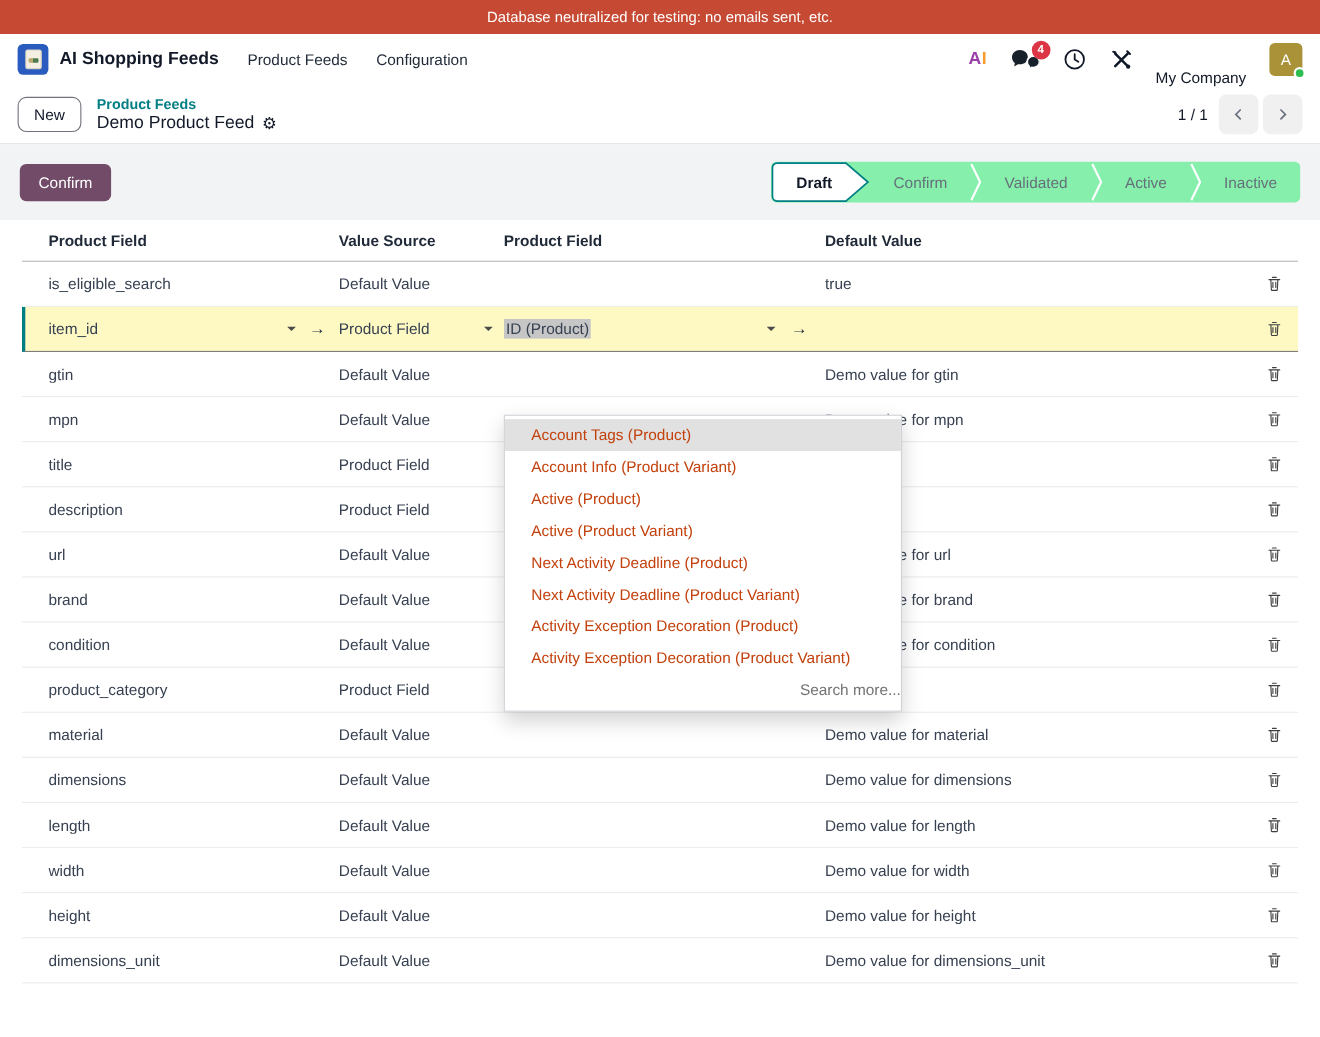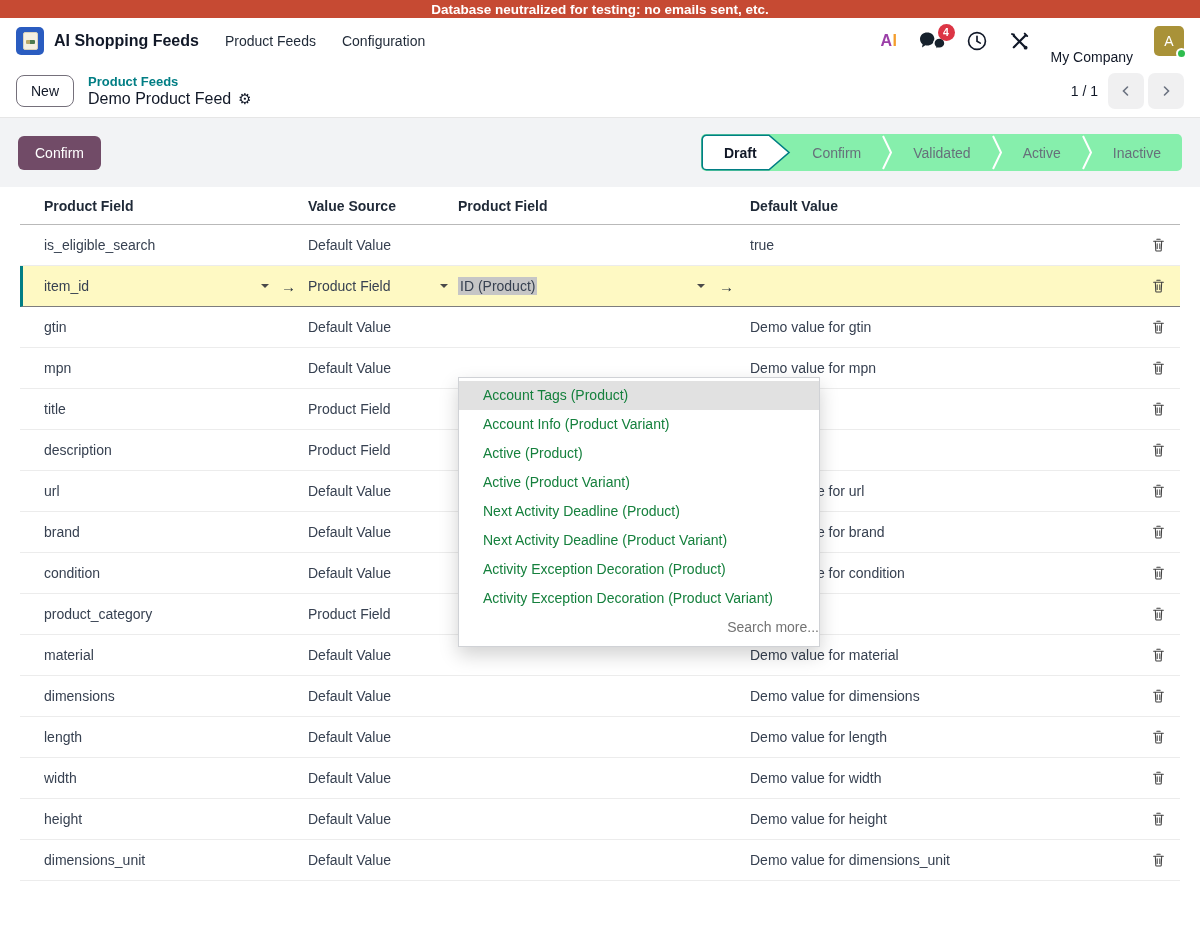--- a/index.html
+++ b/index.html
@@ -2,22 +2,22 @@
 <html><head>
 <meta charset="utf-8">
 <style>
   * { box-sizing: border-box; margin: 0; padding: 0; }
   html,body { width:1200px; height:943px; overflow:hidden; }
   body {
     font-family: "Liberation Sans", "DejaVu Sans", sans-serif;
     color:#374151; background:#fff; position:relative; font-size:14px;
   }
   
-  .banner { height:18px; background:#c64a33; color:#fff; display:flex;
-    align-items:center; justify-content:center; font-size:13.5px;font-weight:bold; }
+  .banner { height:31px; background:#c64a33; color:#fff; display:flex;
+    align-items:center; justify-content:center; font-size:13.5px; }
   
   .navbar { height:46px; background:#fff; display:flex; align-items:center; padding:0 16px; }
   .app-icon { width:28px; height:28px; border-radius:5px; background:#2a5cc0;
     display:flex; align-items:center; justify-content:center; margin-right:10px; flex:0 0 auto;}
   .app-icon .doc { width:15px; height:18px; background:#f4efe2; border-radius:2px;
     border:1px solid #d9d2bd; position:relative; }
   .app-icon .doc::after { content:""; position:absolute; left:2px; right:2px; top:7px; height:4px;
     background:linear-gradient(90deg,#b9a86a 0 40%, #4c7a4f 40% 100%); border-radius:1px;}
   .app-title { font-size:16px; font-weight:700; color:#111827; margin-right:26px; white-space:nowrap;}
   .nav-menu { display:flex; gap:26px; }
@@ -80,21 +80,21 @@
   .caret { width:0; height:0; border-left:4px solid transparent; border-right:4px solid transparent;
     border-top:4.5px solid #4a4a4a; flex:0 0 auto; }
   .arrow-link { font-size:15px; color:#1f2937; line-height:1; flex:0 0 auto; cursor:pointer;}
   .hl-value { background:#c6c6c6; padding:1px 2px; }
   .trash-cell { justify-content:center; }
   svg.trash { cursor:pointer; }
   
   .dropdown { position:absolute; left:458px; top:377px; width:362px; z-index:10;
     background:#fff; border:1px solid #d0d2d6; box-shadow:0 8px 18px rgba(0,0,0,.18);
     padding:3px 0 4px 0; }
-  .opt { height:29px; line-height:29px; padding-left:24px; font-size:14px; color:#15803d; cursor:pointer;}
+  .opt { height:29px; line-height:29px; padding-left:24px; font-size:14px; color:#c2410c; cursor:pointer;}
   .opt.hl { background:#e1e1e1; }
   .opt.more { color:#737373; padding-left:27px;text-align:right; }
 </style>
 </head>
 <body>
 
 <div class="banner">
   <span>Database neutralized for testing: no emails sent, etc.</span>
 </div>
 

